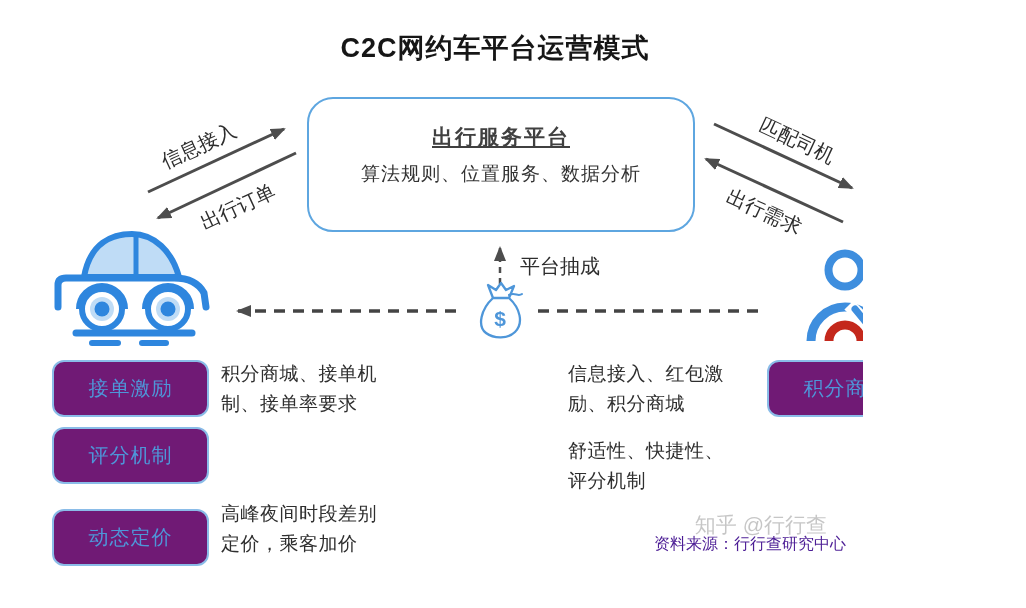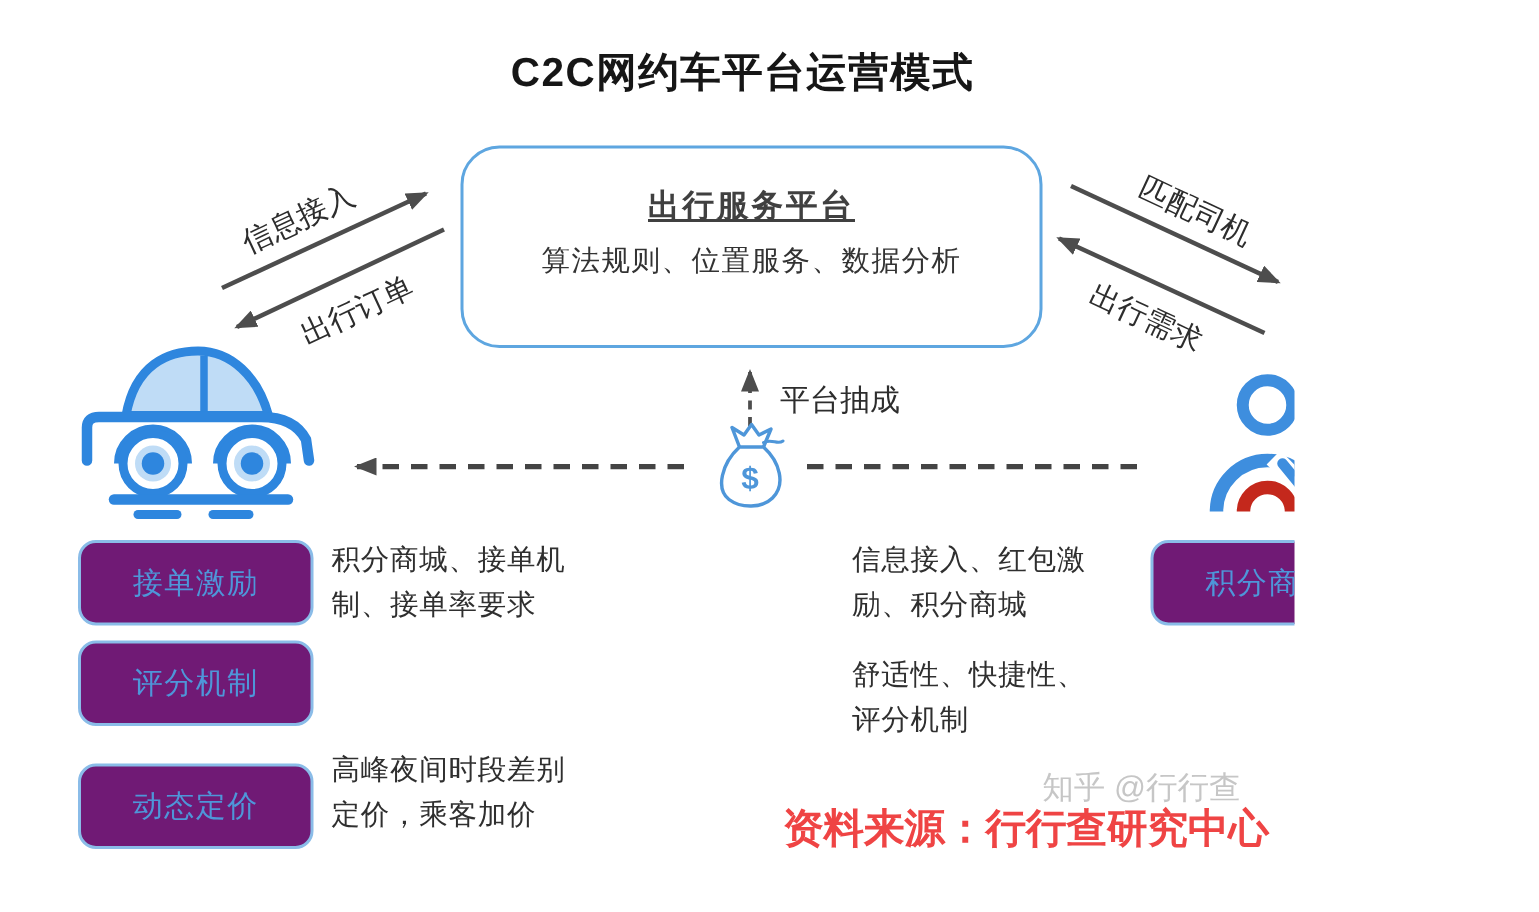--- a/index.html
+++ b/index.html
@@ -10,21 +10,21 @@
   .platform-box{left:307px;top:97px;width:384px;height:131px;border:2.5px solid #5ea6e0;border-radius:26px;background:#fff;text-align:center;}
   .platform-title{margin-top:24px;font-size:21px;font-weight:bold;color:#404040;letter-spacing:2px;text-decoration:underline;}
   .platform-subtitle{margin-top:10px;font-size:19px;color:#333;letter-spacing:1px;}
   .flow-label{font-size:20px;color:#2d2d2d;white-space:nowrap;font-weight:500;}
   .rot-l{transform:translate(-50%,-50%) rotate(-25deg);}
   .rot-r{transform:translate(-50%,-50%) rotate(25deg);}
   .commission-label{left:520px;top:253px;font-size:20px;color:#2d2d2d;white-space:nowrap;}
   .pill{width:153px;height:53px;border:2px solid #8abce8;border-radius:12px;background:#701a75;display:flex;align-items:center;justify-content:center;font-size:20px;color:#4e96d9;letter-spacing:1px;}
   .note{font-size:19px;color:#2f2f2f;line-height:30px;white-space:nowrap;letter-spacing:0.5px;}
   .watermark{top:511px;right:36px;font-size:21px;color:#b9b9b9;opacity:0.8;white-space:nowrap;}
-  .source{top:534px;right:17px;font-size:27px;font-weight:bold;color:#ef4444;white-space:nowrap;}
+  .source{top:534px;right:17px;font-size:16px;font-weight:normal;color:#4c1d95;white-space:nowrap;}
   svg{display:block;}
 </style>
 </head>
 <body>
 
 <div class="canvas">
 
   <svg class="abs" width="1026" height="608" style="left:0;top:0;">
     <defs>
       <marker id="ah" markerUnits="userSpaceOnUse" markerWidth="15" markerHeight="12" refX="13" refY="6" orient="auto">

